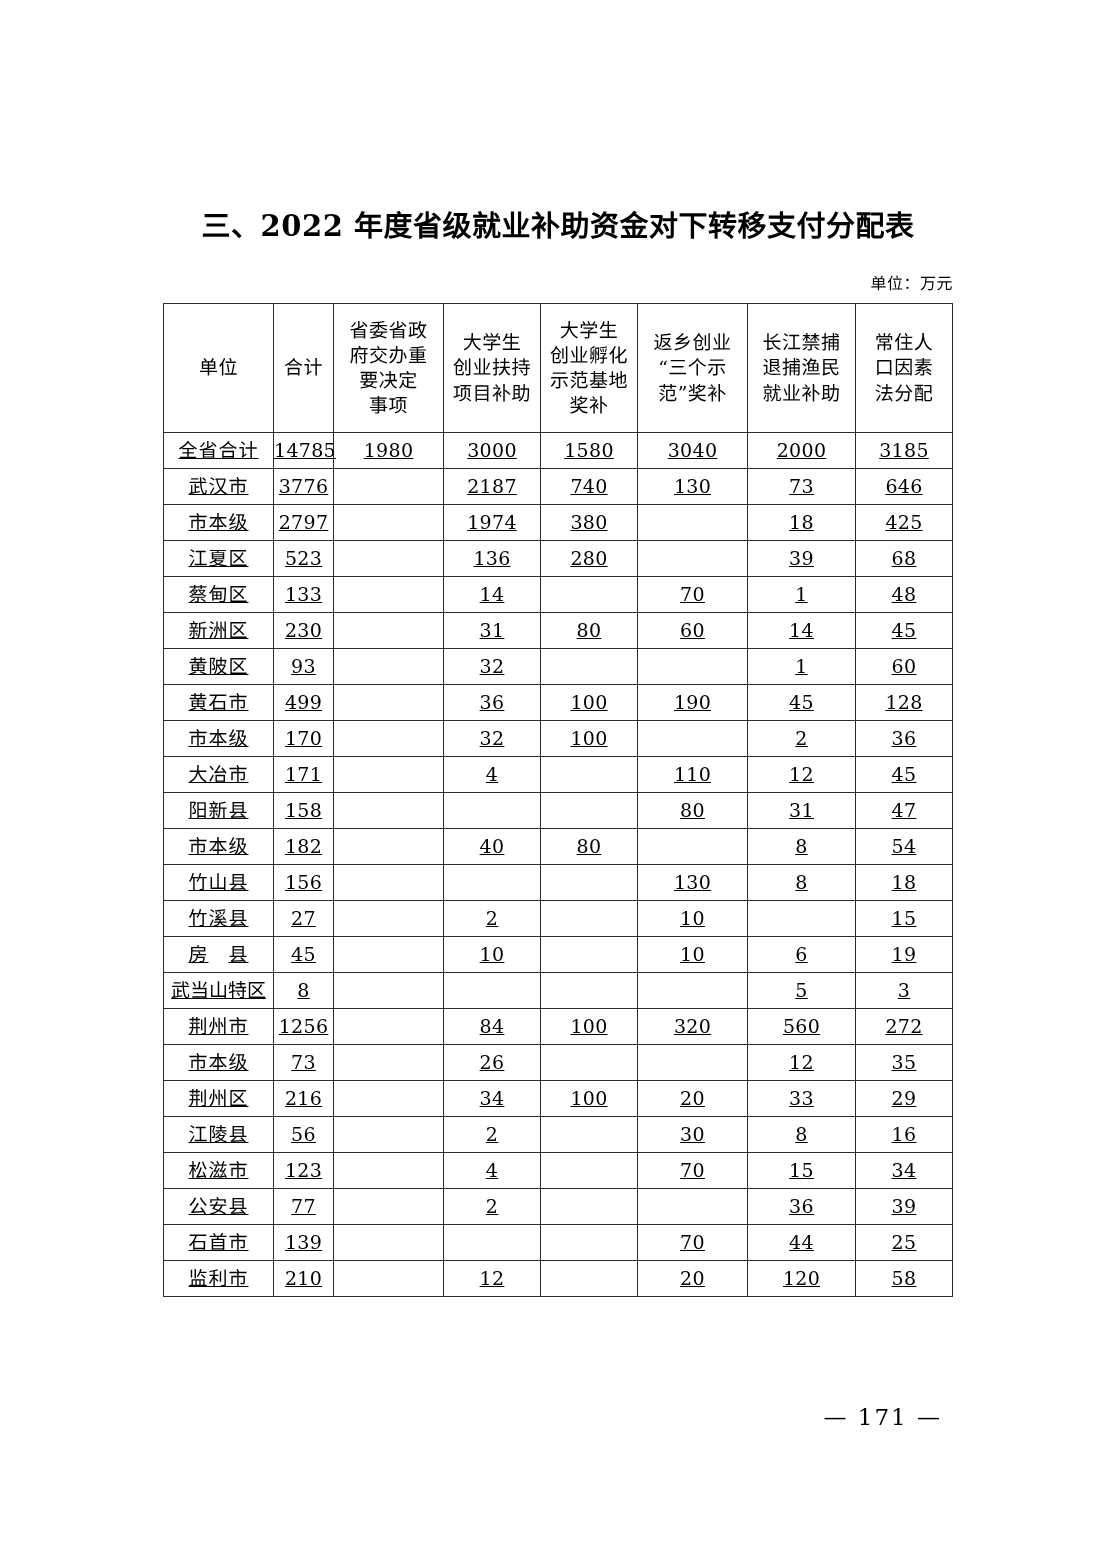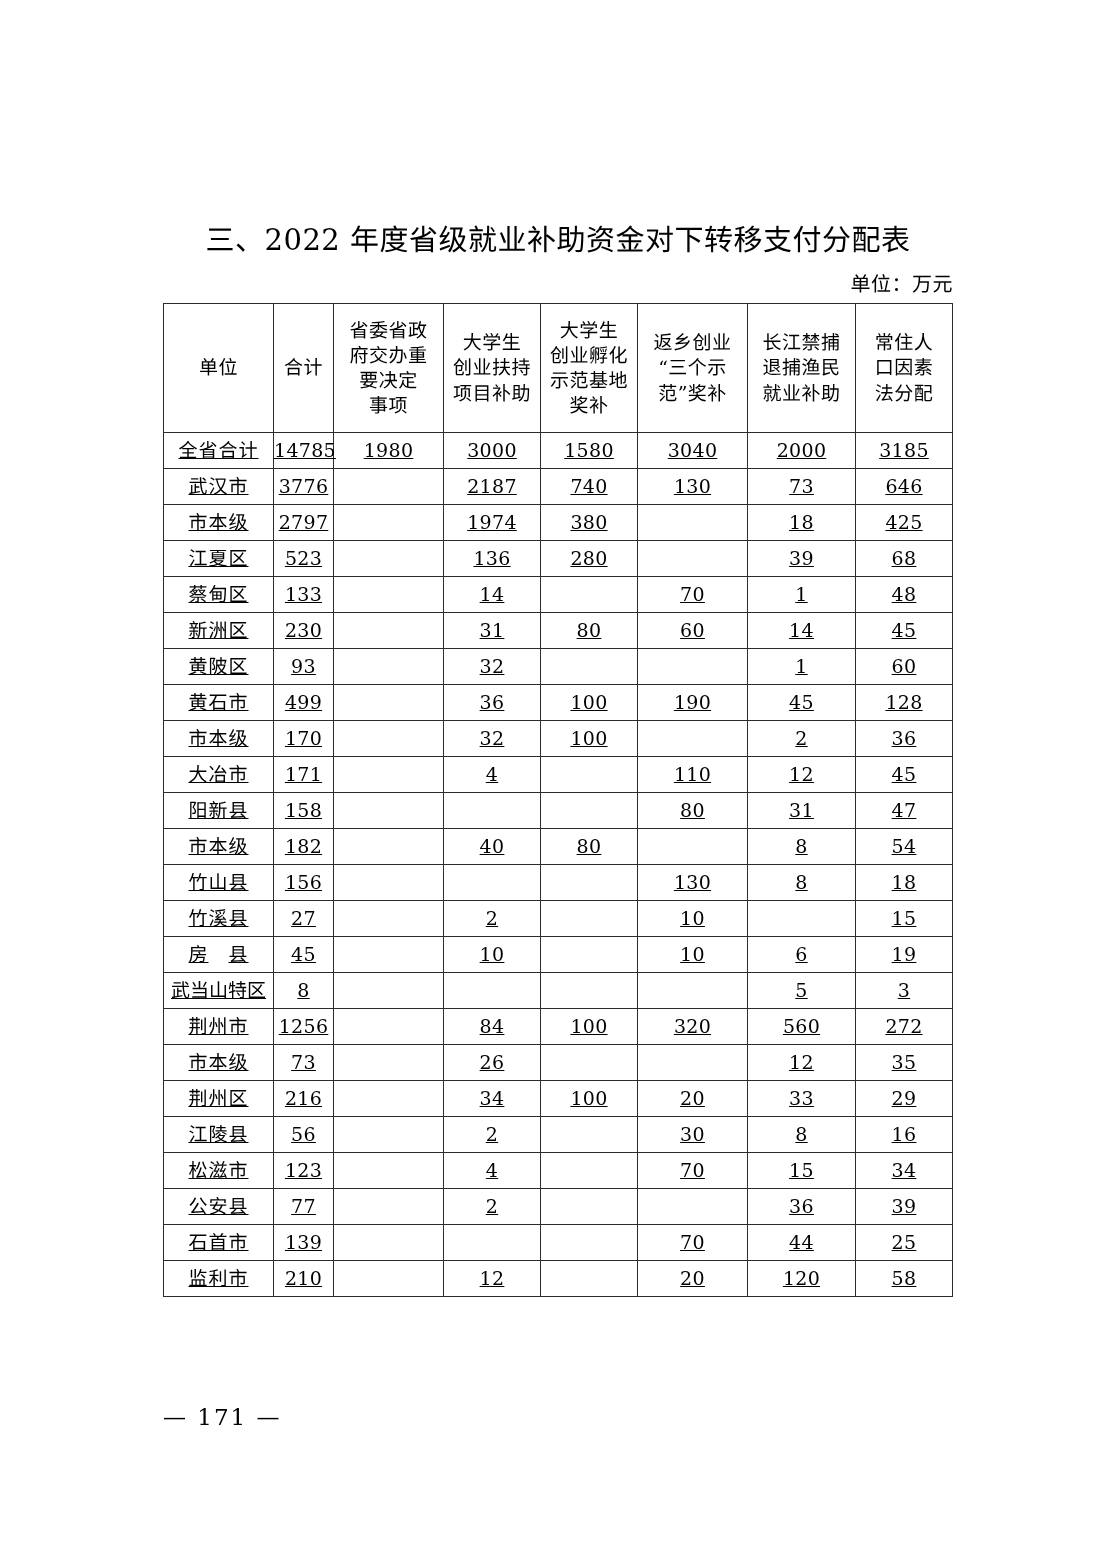--- a/index.html
+++ b/index.html
@@ -21,38 +21,38 @@
     position: absolute;
     left: 0; top: 0;
     width: 1102px;
     height: 1559px;
   }
 
   
   .doc-title {
     position: absolute;
     left: 163px;
-    top: 220px;
+    top: 206px;
     width: 790px;
     font-size: 29px;
-    font-weight: normal;
+    font-weight: bold;
     letter-spacing: 0.5px;
     line-height: 40px;
     text-align: center;
     white-space: nowrap;
   }
 
   
   .unit-note {
     position: absolute;
     left: 163px;
     top: 272px;
     width: 790px;
     text-align: right;
-    font-size: 20px;
+    font-size: 16px;
     line-height: 24px;
     letter-spacing: 0.5px;
   }
 
   
   .table-wrap {
     position: absolute;
     left: 163px;
     top: 303px;
     width: 789px;
@@ -130,21 +130,21 @@
   td.u-spaced .gap { display: inline-block; width: 20px; }
 
   td.num { font-size: 19px; letter-spacing: 0.3px; }
 
   
   .page-number {
     position: absolute;
     left: 163px;
     top: 1404px;
     width: 789px;
-    text-align: left;
+    text-align: right;
     font-size: 23px;
     letter-spacing: 2px;
     padding-right: 10px;
     box-sizing: border-box;
   }
 </style>
 </head>
 <body>
 
 <div class="page">

